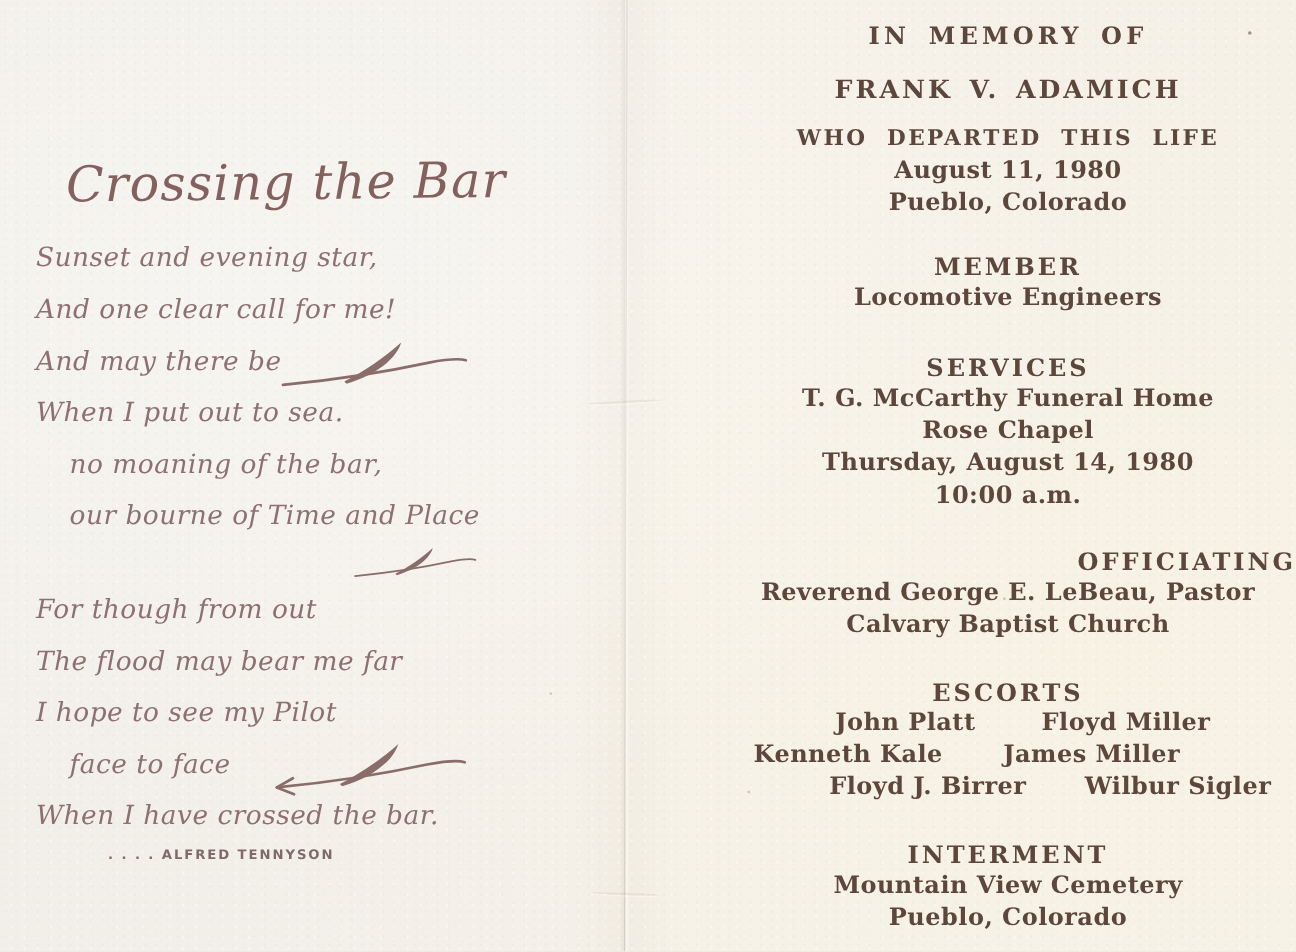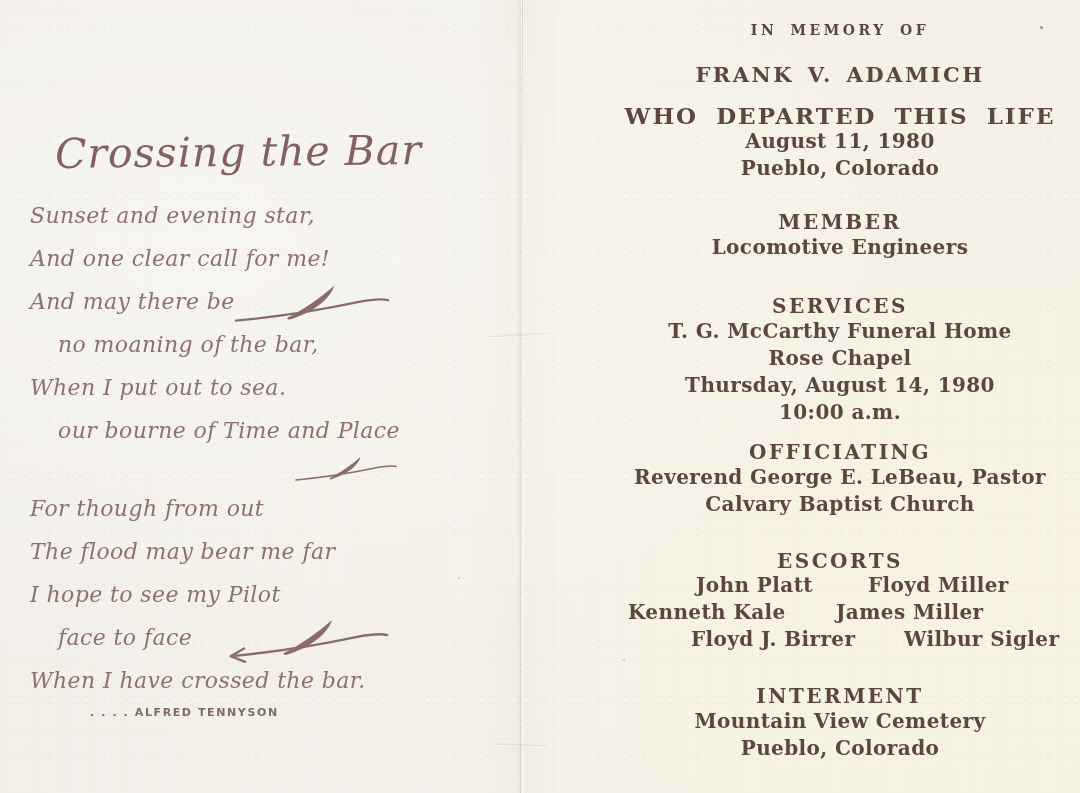--- a/index.html
+++ b/index.html
@@ -66,28 +66,28 @@
   .swash{position:absolute;overflow:visible;}
   .swash path{stroke:#8a6d6a;fill:none;stroke-width:2.4;stroke-linecap:round;}
   .swash path.leaf{fill:#8a6d6a;stroke:none;}
 
   
   .page-right{
     position:absolute;left:600px;top:18px;width:480px;
     text-align:center;color:#5d463c;
     font-family:"DejaVu Serif", serif;font-weight:bold;
   }
-  .h-main{font-size:14px;line-height:24px;letter-spacing:3.5px;word-spacing:5px;}
+  .h-main{font-size:20px;line-height:24px;letter-spacing:3.5px;word-spacing:5px;}
   .h-name{font-size:21px;line-height:26px;letter-spacing:2.5px;word-spacing:4px;margin-top:20px;}
-  .h-departed{font-size:23px;line-height:24px;letter-spacing:2px;word-spacing:8px;margin-top:16px;}
+  .h-departed{font-size:18px;line-height:24px;letter-spacing:2px;word-spacing:8px;margin-top:16px;}
   .h-sec{font-size:20px;line-height:24px;letter-spacing:2.5px;}
   .body-line{font-size:20px;line-height:27px;letter-spacing:0.4px;}
   .mt-member{margin-top:28px;}
   .mt-services{margin-top:33px;}
-  .mt-officiating{margin-top:14px;}
+  .mt-officiating{margin-top:30px;text-align:right;}
   .mt-escorts{margin-top:31px;}
   .mt-interment{margin-top:30px;}
   .esc-row{position:relative;height:27px;font-size:20px;letter-spacing:0.4px;}
   .esc-row span{position:absolute;top:0;white-space:nowrap;}
   .r1 .c1{left:28px;}  .r1 .c2{left:236px;}
   .r2 .c1{left:96px;}  .r2 .c2{left:268px;}
   .r3 .c1{left:91px;} .r3 .c2{left:304px;}
 </style>
 </head>
 <body>
@@ -95,22 +95,22 @@
 <div class="card">
   <div class="grain"></div>
 
   <div class="page-left">
     <h1 class="poem-title">Crossing the Bar</h1>
 
     <div class="poem">
       <div class="pl">Sunset and evening star,</div>
       <div class="pl">And one clear call for me!</div>
       <div class="pl">And may there be</div>
+      <div class="pl">When I put out to sea.</div>
       <div class="pl indent">no moaning of the bar,</div>
-      <div class="pl">When I put out to sea.</div>
       <div class="pl indent">our bourne of Time and Place</div>
       <div class="pl gap">For though from out</div>
       <div class="pl">The flood may bear me far</div>
       <div class="pl">I hope to see my Pilot</div>
       <div class="pl indent">face to face</div>
       <div class="pl">When I have crossed the bar.</div>
     </div>
 
     <svg class="swash" style="left:233px;top:246px;width:158px;height:44px;" viewBox="0 0 170 44">
       <path d="M3 40 C 45 36, 92 29, 134 20 C 150 17, 161 16, 167 18"></path>

